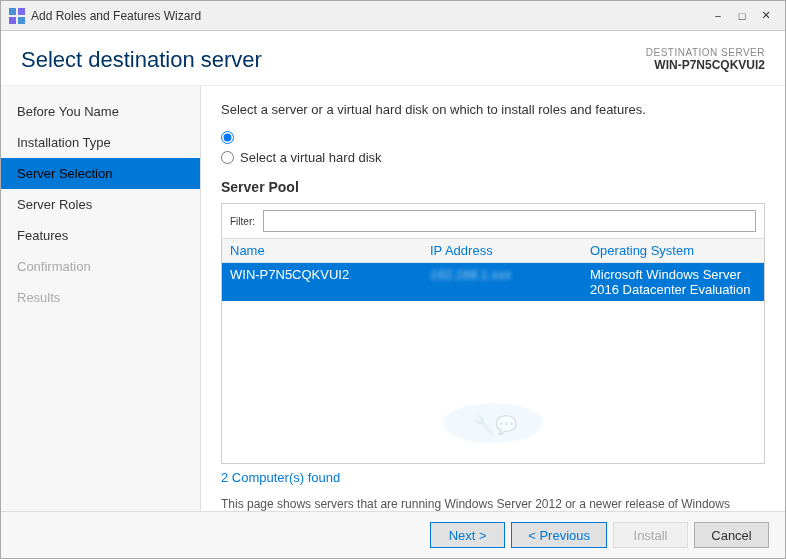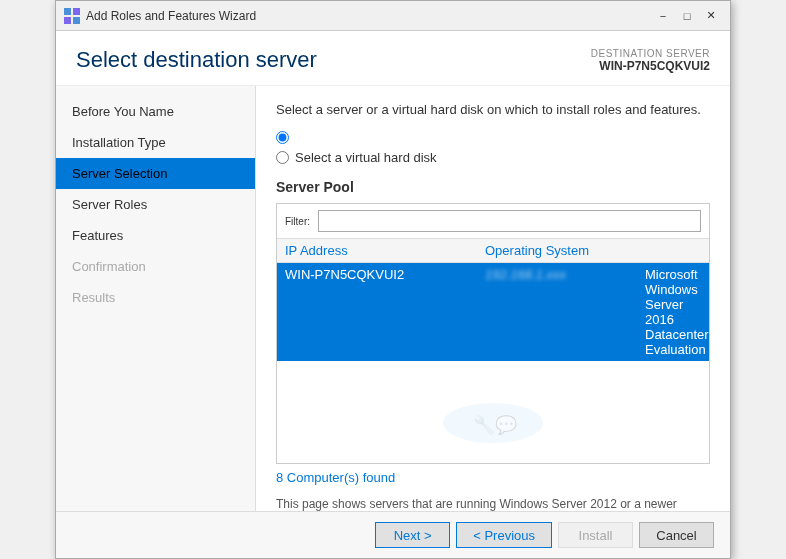--- a/index.html
+++ b/index.html
@@ -8,21 +8,21 @@
       font-size: 13px;
       background: #f0f0f0;
       display: flex;
       justify-content: center;
       align-items: center;
       width: 786px;
       height: 559px;
       overflow: hidden;
     }
     .window {
-      width: 676px;
+      width: 786px;
       height: 559px;
       background: #fff;
       border: 1px solid #aaa;
       display: flex;
       flex-direction: column;
       box-shadow: 2px 2px 8px rgba(0,0,0,0.3);
     }
     .title-bar {
       background: #f0f0f0;
       border-bottom: 1px solid #ccc;
@@ -63,21 +63,21 @@
       flex: 1;
       overflow: hidden;
     }
 
     
     .page-header {
       padding: 16px 20px 12px 20px;
       border-bottom: 1px solid #eee;
       display: flex;
       justify-content: space-between;
-      align-items: flex-end;
+      align-items: flex-start;
       background: #fff;
     }
     .page-title {
       font-size: 22px;
       font-weight: 300;
       color: #003366;
     }
     .destination-server-info {
       text-align: right;
       font-size: 11px;
@@ -347,20 +347,21 @@
         <div class="section-title">Server Pool</div>
 
         <div class="server-pool-box">
 
           <div class="filter-row">
             <span class="filter-label">Filter:</span>
             <input class="filter-input" type="text" placeholder="" style="">
           </div>
 
           <div class="table-header">
+            <span class="col-header">Name</span>
             <span class="col-header">IP Address</span>
             <span class="col-header">Operating System</span>
           </div>
 
           <div class="table-body">
             <div class="table-row selected">
               <span class="cell">WIN-P7N5CQKVUI2</span>
               <span class="cell ip-blur">192.168.1.xxx</span>
               <span class="cell">Microsoft Windows Server 2016 Datacenter Evaluation</span>
             </div>
@@ -371,21 +372,21 @@
             <svg width="120" height="60" viewBox="0 0 120 60">
 
               <ellipse cx="60" cy="30" rx="50" ry="20" fill="#90caf9" opacity="0.4"></ellipse>
 
               <text x="40" y="38" font-size="18" fill="#7b68ee" opacity="0.5">🔧</text>
               <text x="62" y="38" font-size="18" fill="#7b68ee" opacity="0.5">💬</text>
             </svg>
           </div>
         </div>
 
-        <p class="found-text">8 Computer(s) found</p>
+        <p class="found-text">2 Computer(s) found</p>
         <p class="info-text">
           <span>This page shows servers that are running Windows Server 2012 or a newer release of Windows Server,</span><br>
           <br>
           
         </p>
       </div>
     </div>
   </div>
 
   <div class="footer">

